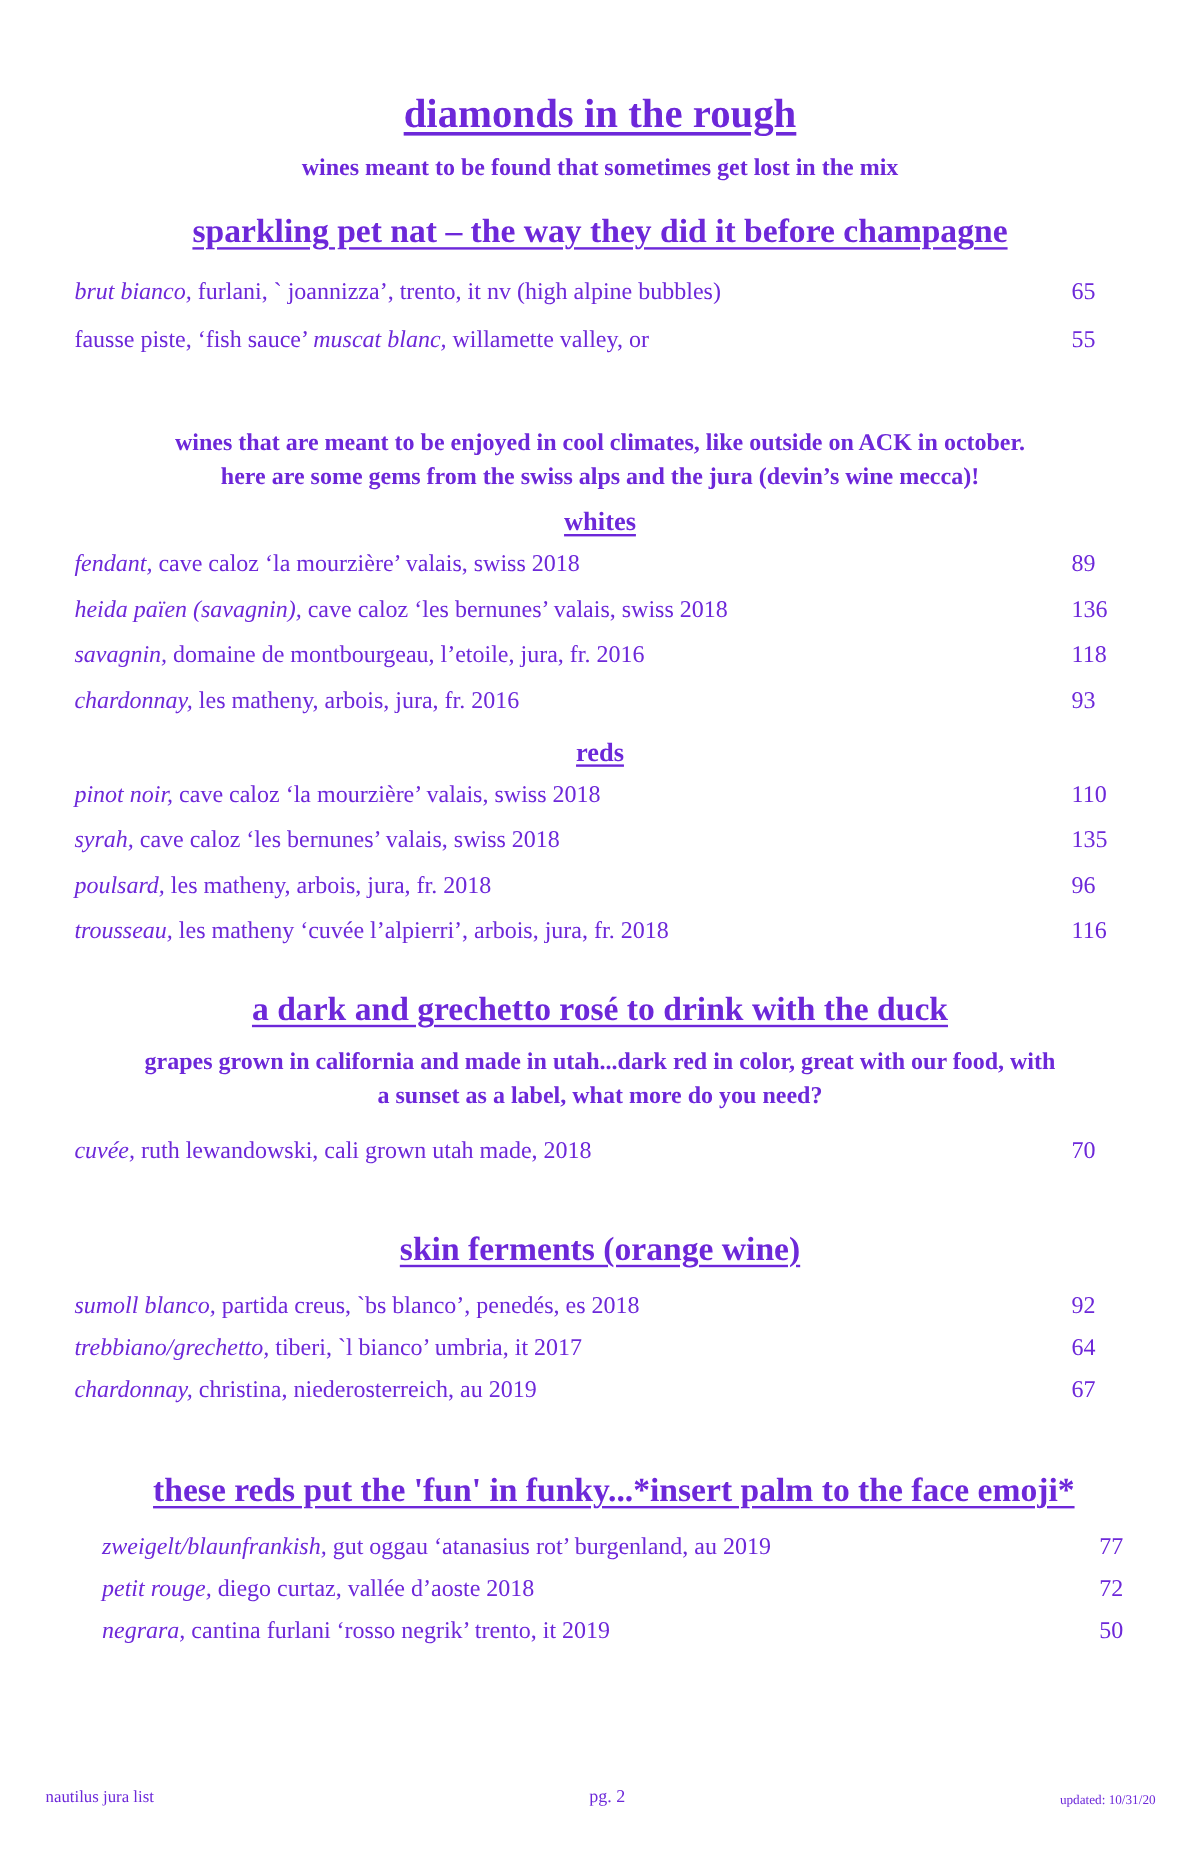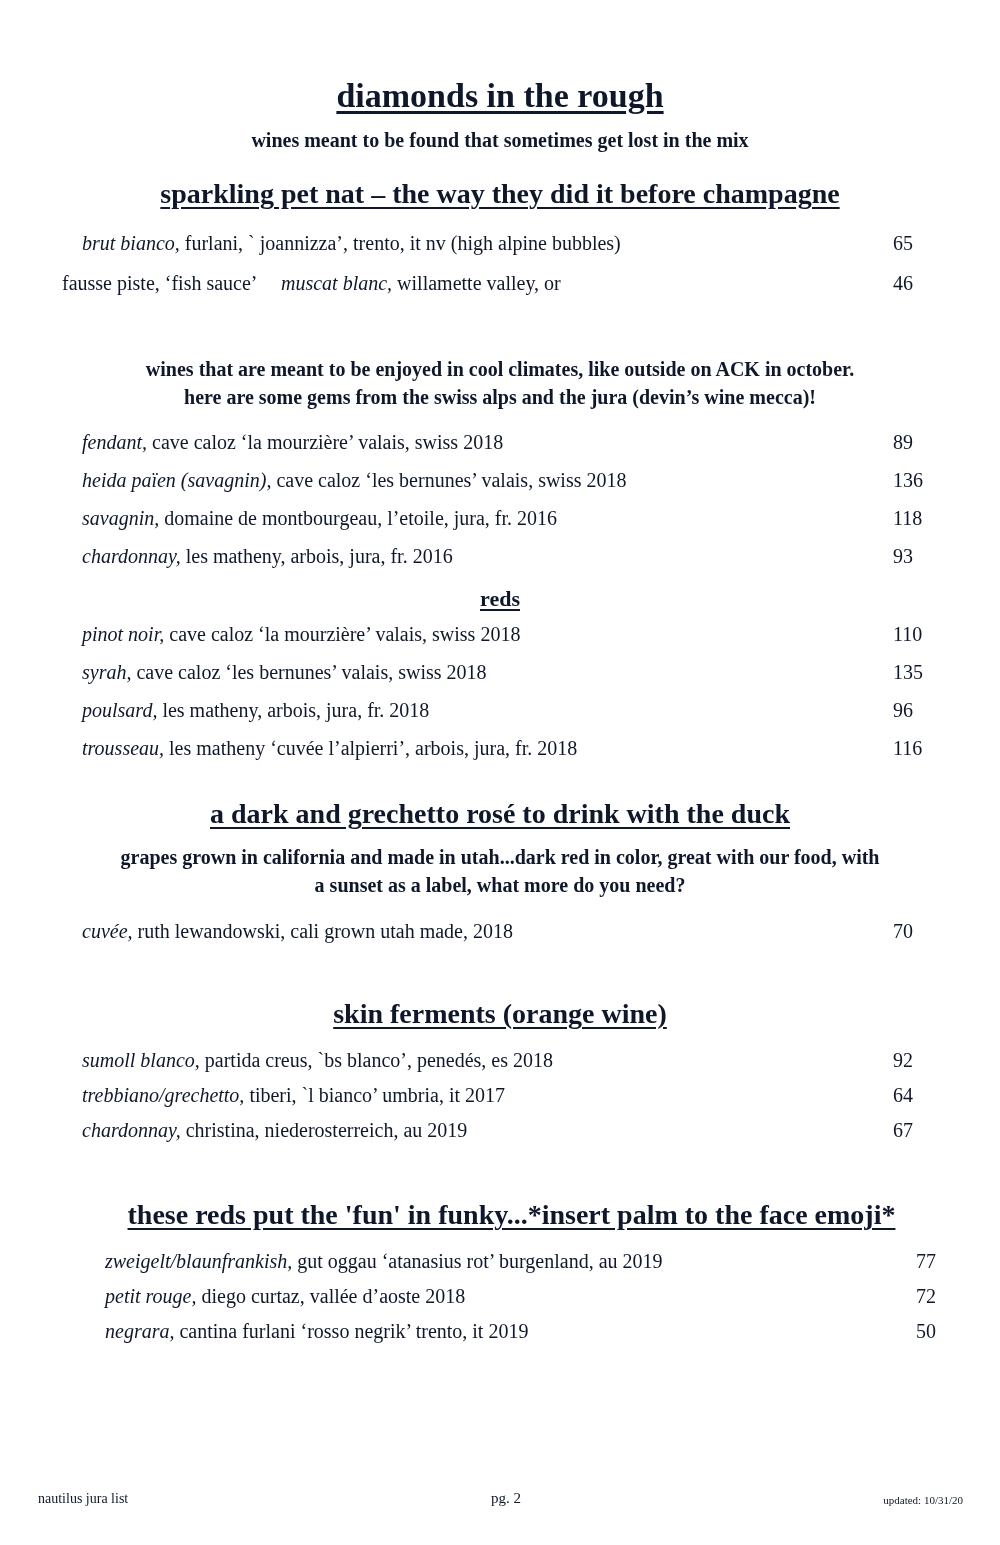--- a/index.html
+++ b/index.html
@@ -3,21 +3,21 @@
 <meta charset="utf-8">
 <style>
   html, body { margin: 0; padding: 0; background: #ffffff; }
   h1, h2, h3, p, div, span { margin: 0; padding: 0; }
 
   .page {
     position: relative;
     width: 1000px;
     height: 1545px;
     background: #ffffff;
-    color: #0f172a;
+    color: #6d28d9;
     font-family: "Liberation Serif", "DejaVu Serif", serif;
     overflow: hidden;
   }
 
   .header { padding-top: 74px; text-align: center; }
 
   .page-title {
     font-size: 34px;
     line-height: 44px;
     font-weight: bold;
@@ -80,21 +80,21 @@
     line-height: 40px;
     padding-left: 62px;
     padding-right: 130px;
     white-space: nowrap;
   }
   #sections .section:nth-of-type(2) .item { line-height: 38px; }
   #sections .section:nth-of-type(4) .item,
   #sections .section:nth-of-type(5) .item { line-height: 35px; }
 
   .price { position: absolute; left: 893px; top: 0; }
-  .it { font-style: italic; margin-left: 20px; }
+  .it { font-style: italic; }
 
   .footer {
     position: absolute;
     left: 0; right: 0;
     bottom: 38px;
     height: 20px;
     font-size: 14px;
   }
   .footer-left  { position: absolute; left: 38px;  bottom: 0; font-size: 14px; }
   .footer-center{ position: absolute; left: 12px; right: 0; text-align: center; bottom: 0; font-size: 15px; }
@@ -108,26 +108,27 @@
   <div class="header">
     <h1 class="page-title">diamonds in the rough</h1>
     <p class="page-subtitle">wines meant to be found that sometimes get lost in the mix</p>
   </div>
 
   <div id="sections">
       <div class="section">
         <h2 class="section-title">sparkling pet nat – the way they did it before champagne</h2>
         <div class="item-list">
           <div class="item"><span class="item-text"><span class="it">brut bianco,</span><span> furlani, ` joannizza’, trento, it nv (high alpine bubbles)</span></span><span class="price">65</span></div>
-          <div class="item"><span class="item-text"><span>fausse piste, ‘fish sauce’ </span><span class="it">muscat blanc,</span><span> willamette valley, or</span></span><span class="price">46</span></div>
+          <div class="item"><span class="item-text"><span>fausse piste, ‘fish sauce’ </span><span class="it">muscat blanc,</span><span> willamette valley, or</span></span><span class="price">55</span></div>
         </div>
       </div>
       <div class="section">
         <p class="section-desc">wines that are meant to be enjoyed in cool climates, like outside on ACK in october.</p>
         <p class="section-desc">here are some gems from the swiss alps and the jura (devin’s wine mecca)!</p>
+        <h3 class="group-label">whites</h3>
         <div class="item-list">
           <div class="item"><span class="item-text"><span class="it">fendant,</span><span> cave caloz ‘la mourzière’ valais, swiss 2018</span></span><span class="price">89</span></div>
           <div class="item"><span class="item-text"><span class="it">heida païen (savagnin),</span><span> cave caloz ‘les bernunes’ valais, swiss 2018</span></span><span class="price">136</span></div>
           <div class="item"><span class="item-text"><span class="it">savagnin,</span><span> domaine de montbourgeau, l’etoile, jura, fr. 2016</span></span><span class="price">118</span></div>
           <div class="item"><span class="item-text"><span class="it">chardonnay,</span><span> les matheny, arbois, jura, fr. 2016</span></span><span class="price">93</span></div>
         </div>
         <h3 class="group-label">reds</h3>
         <div class="item-list">
           <div class="item"><span class="item-text"><span class="it">pinot noir,</span><span> cave caloz ‘la mourzière’ valais, swiss 2018</span></span><span class="price">110</span></div>
           <div class="item"><span class="item-text"><span class="it">syrah,</span><span> cave caloz ‘les bernunes’ valais, swiss 2018</span></span><span class="price">135</span></div>

